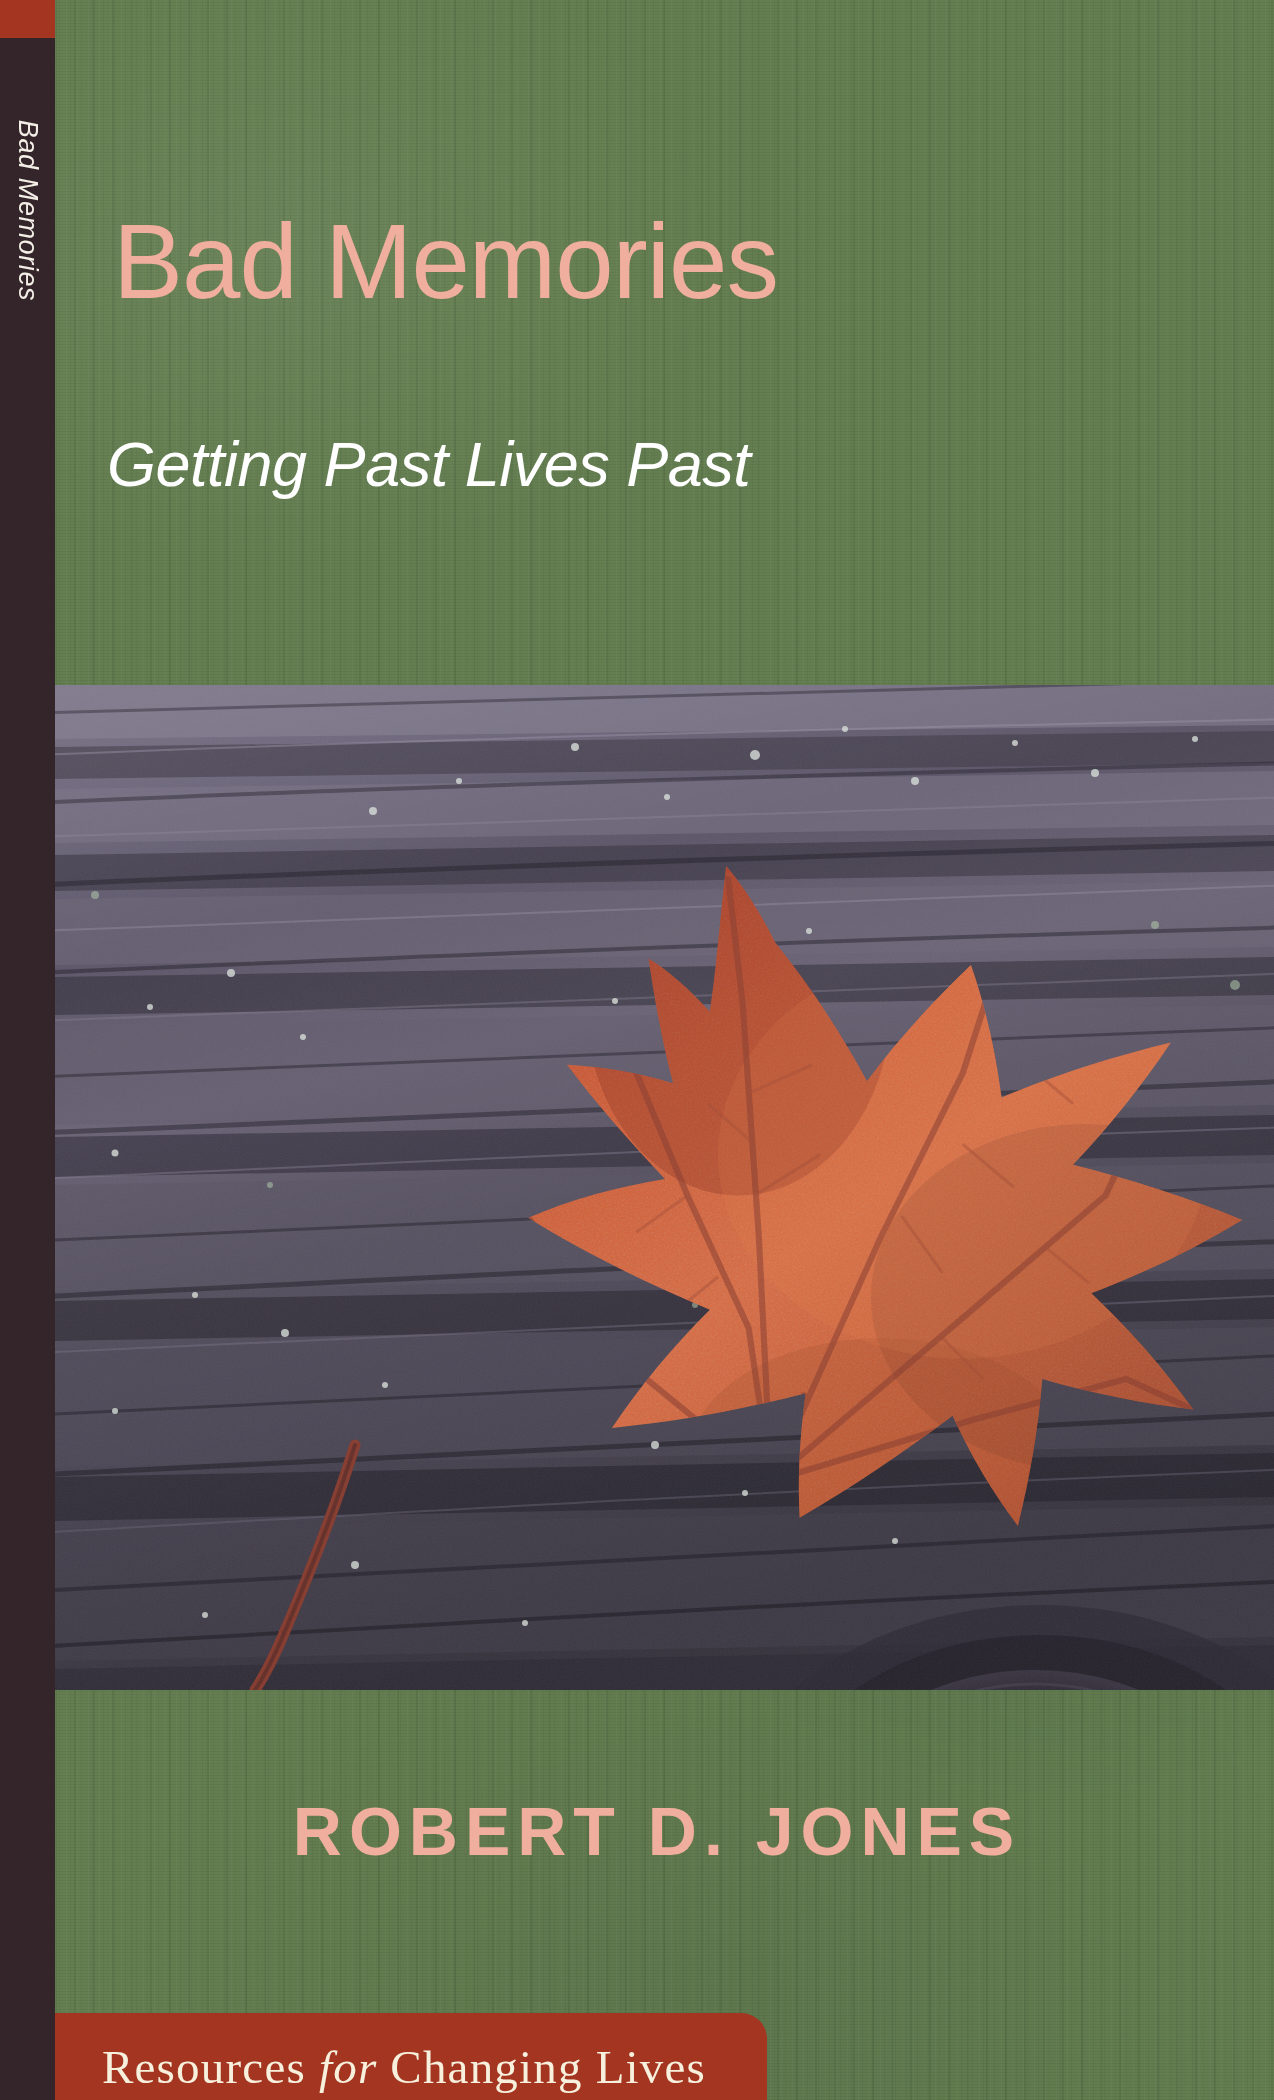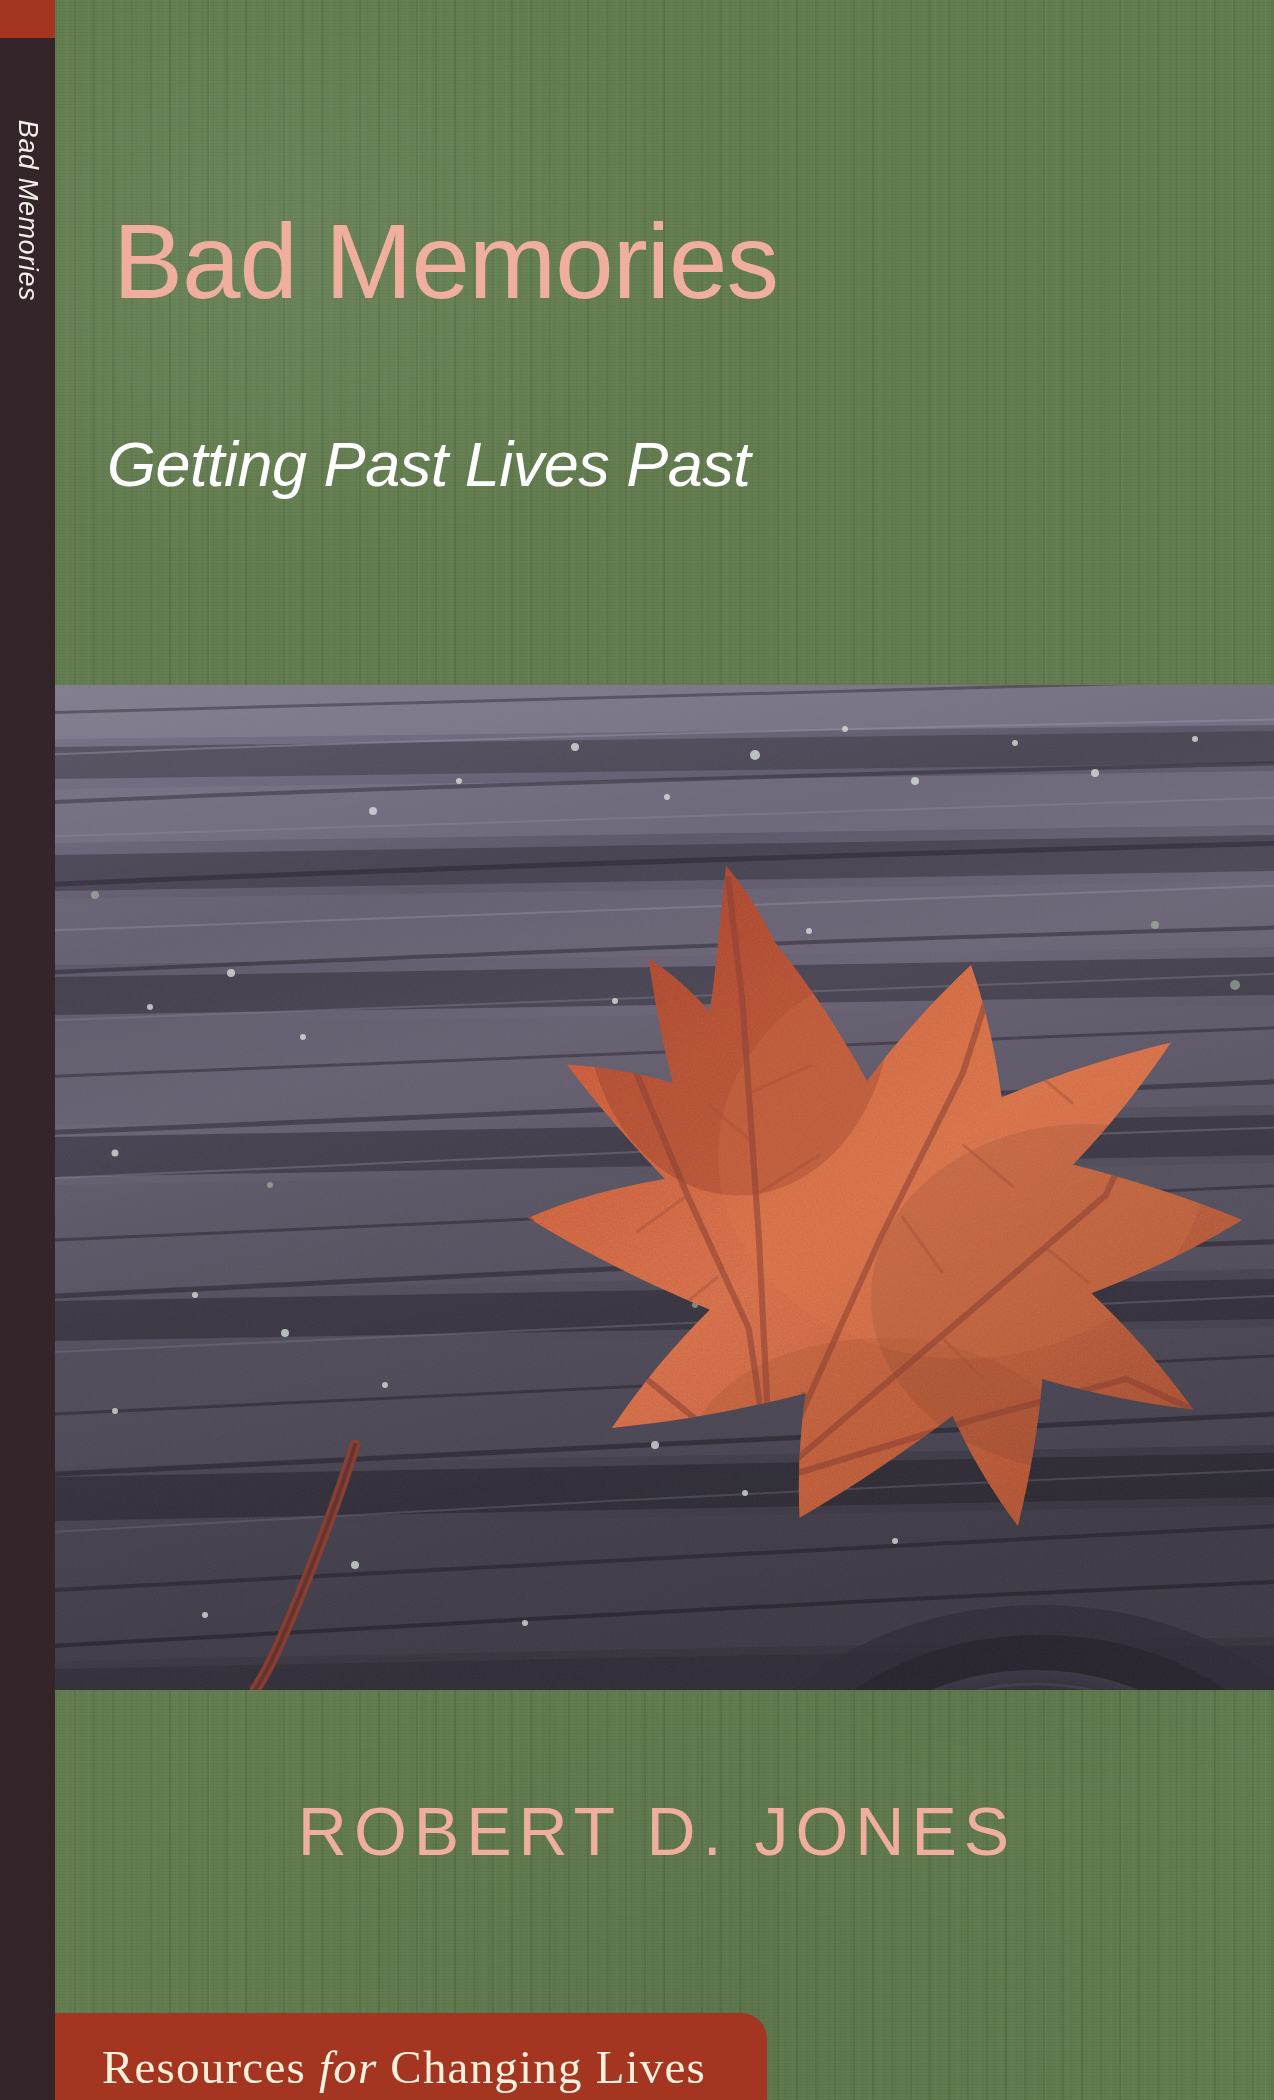--- a/index.html
+++ b/index.html
@@ -134,21 +134,21 @@
   .photo svg{display:block;width:100%;height:100%;}
 
   
   .author{
     position:absolute;
     left:0; right:0;
     top:1792px;
     text-align:center;
     color:#efae9e;
     font-size:68px;
-    font-weight:400;
+    font-weight:700;
     letter-spacing:7px;
     z-index:4;
     padding-left:40px;
     box-sizing:border-box;
     white-space:nowrap;
   }
 
   
   .banner{
     position:absolute;

